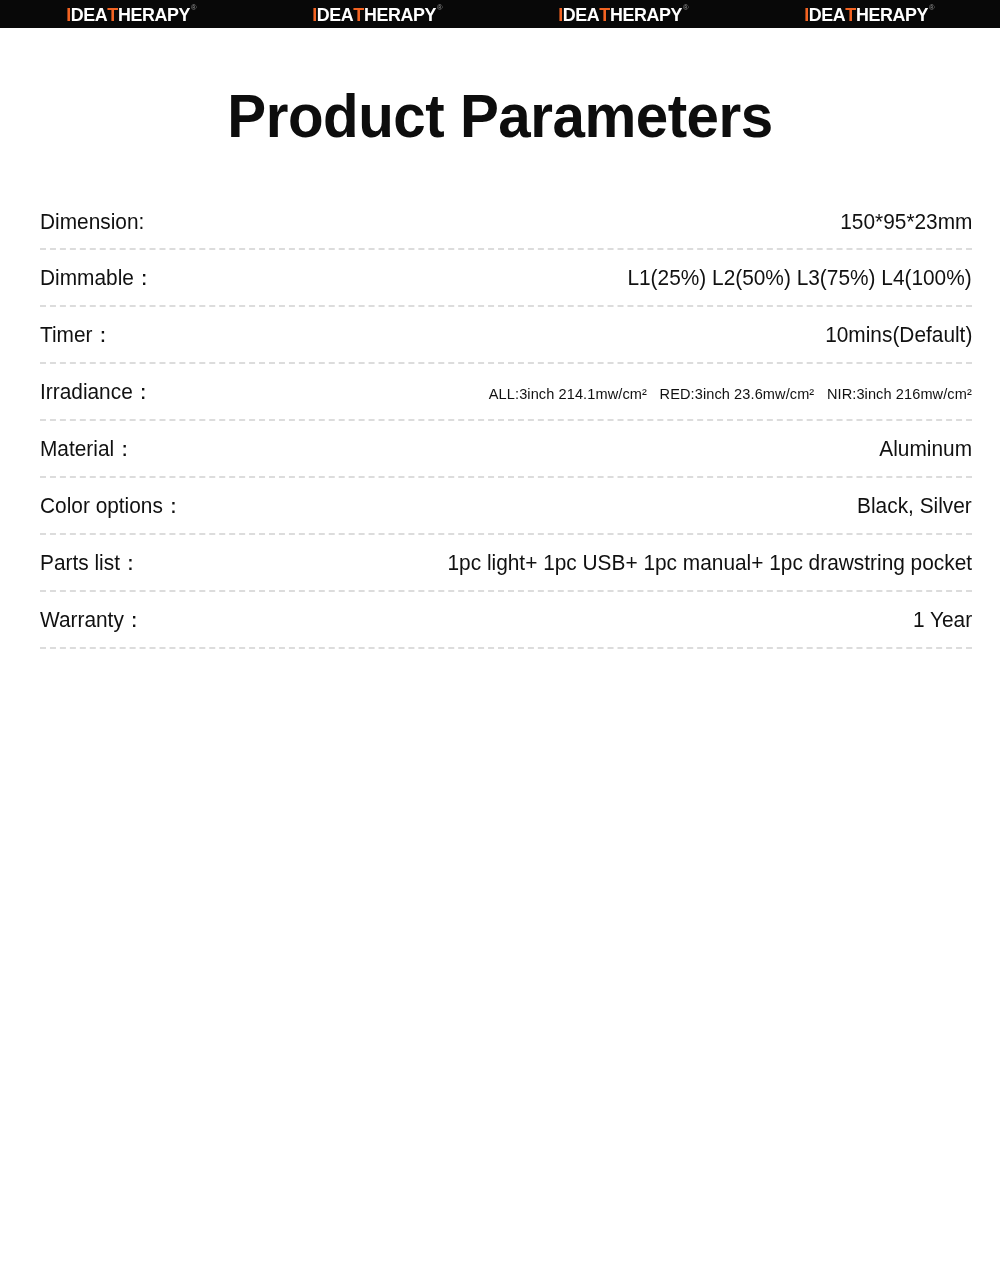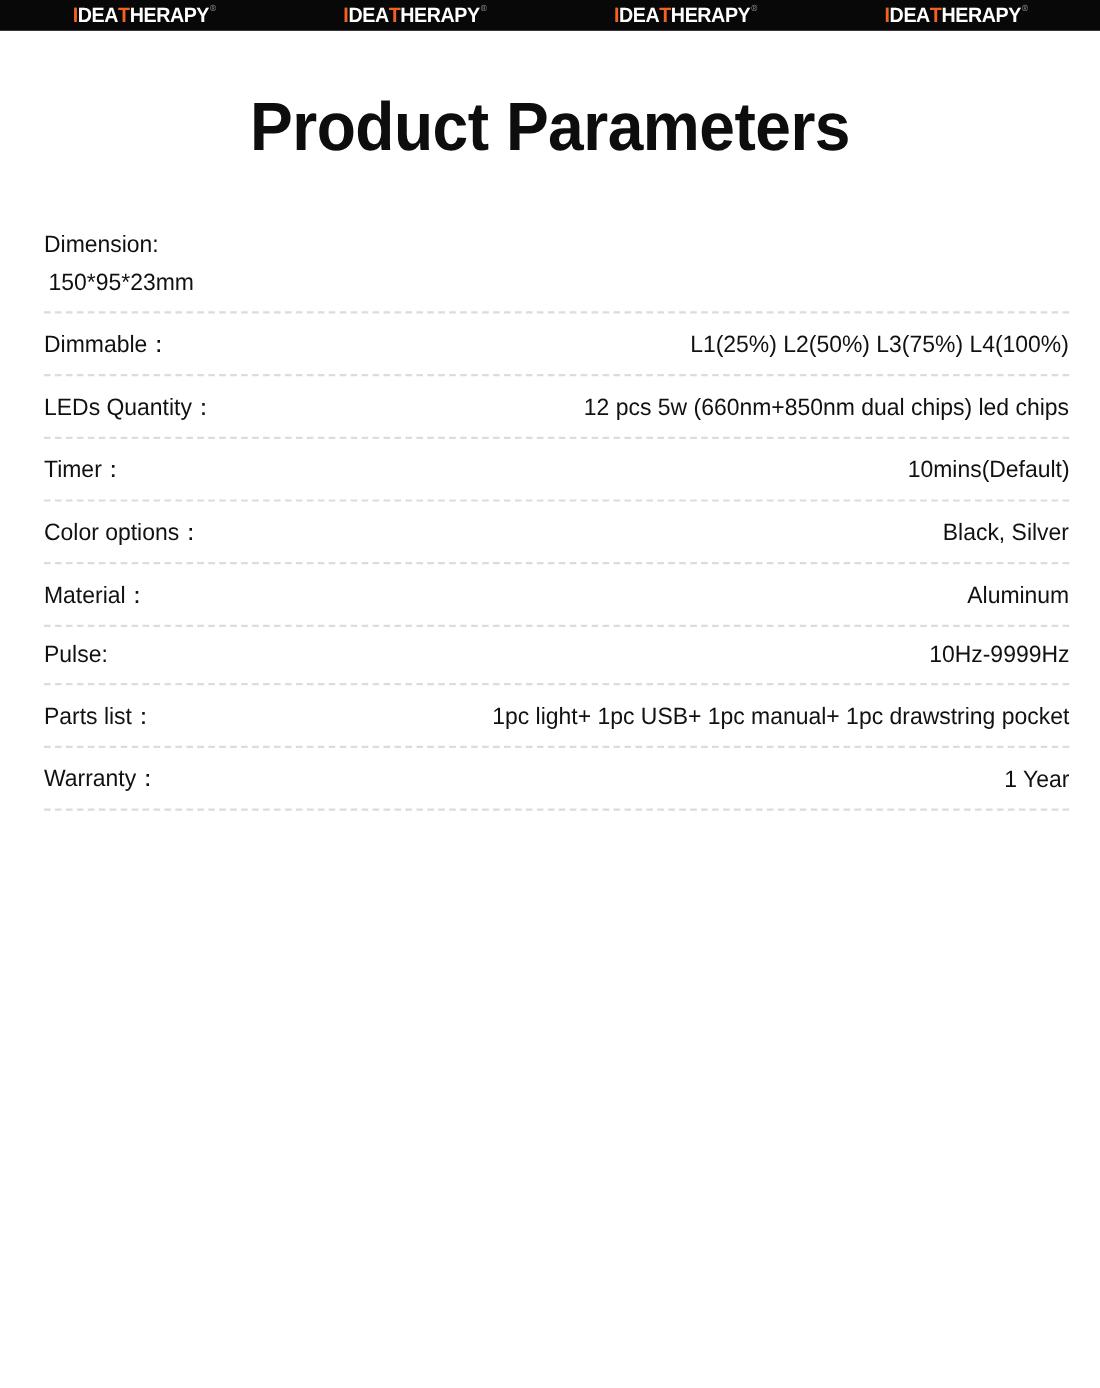--- a/index.html
+++ b/index.html
@@ -67,21 +67,21 @@
   }
   .spec-row {
     display: flex;
     align-items: baseline;
     justify-content: space-between;
     padding: 0 0 13px 0;
     border-bottom: 2px dashed #dcdcdc;
     margin-bottom: 13px;
     gap: 10px;
   }
-  .spec-row:first-child { padding-top: 2px; flex-direction: column; }
+  .spec-row:first-child { padding-top: 2px; }
 
   .spec-label {
     font-size: 21.5px;
     font-weight: 500;
     color: #111111;
     white-space: nowrap;
     flex: 0 0 auto;
     transform: scaleX(0.97);
     transform-origin: left center;
   }
@@ -141,38 +141,34 @@
 <div class="spec-table" id="spec-table">
     <div class="spec-row">
       <div class="spec-label">Dimension:</div>
       <div class="spec-value">150*95*23mm</div>
     </div>
     <div class="spec-row">
       <div class="spec-label">Dimmable：</div>
       <div class="spec-value">L1(25%) L2(50%) L3(75%) L4(100%)</div>
     </div>
     <div class="spec-row">
-      <div class="spec-label">LEDs Quantity：</div>
-      <div class="spec-value">12 pcs 5w (660nm+850nm dual chips) led chips</div>
-    </div>
-    <div class="spec-row">
       <div class="spec-label">Timer：</div>
       <div class="spec-value">10mins(Default)</div>
     </div>
-    <div class="spec-row">
-      <div class="spec-label">Color options：</div>
-      <div class="spec-value">Black, Silver</div>
+    <div class="spec-row dense">
+      <div class="spec-label">Irradiance：</div>
+      <div class="spec-value"><span class="seg">ALL:3inch 214.1mw/cm²</span><span class="seg">RED:3inch 23.6mw/cm²</span><span class="seg">NIR:3inch 216mw/cm²</span></div>
     </div>
     <div class="spec-row">
       <div class="spec-label">Material：</div>
       <div class="spec-value">Aluminum</div>
     </div>
     <div class="spec-row">
-      <div class="spec-label">Pulse:</div>
-      <div class="spec-value">10Hz-9999Hz</div>
+      <div class="spec-label">Color options：</div>
+      <div class="spec-value">Black, Silver</div>
     </div>
     <div class="spec-row">
       <div class="spec-label">Parts list：</div>
       <div class="spec-value">1pc light+ 1pc USB+ 1pc manual+ 1pc drawstring pocket</div>
     </div>
     <div class="spec-row">
       <div class="spec-label">Warranty：</div>
       <div class="spec-value">1 Year</div>
     </div>
   </div>

